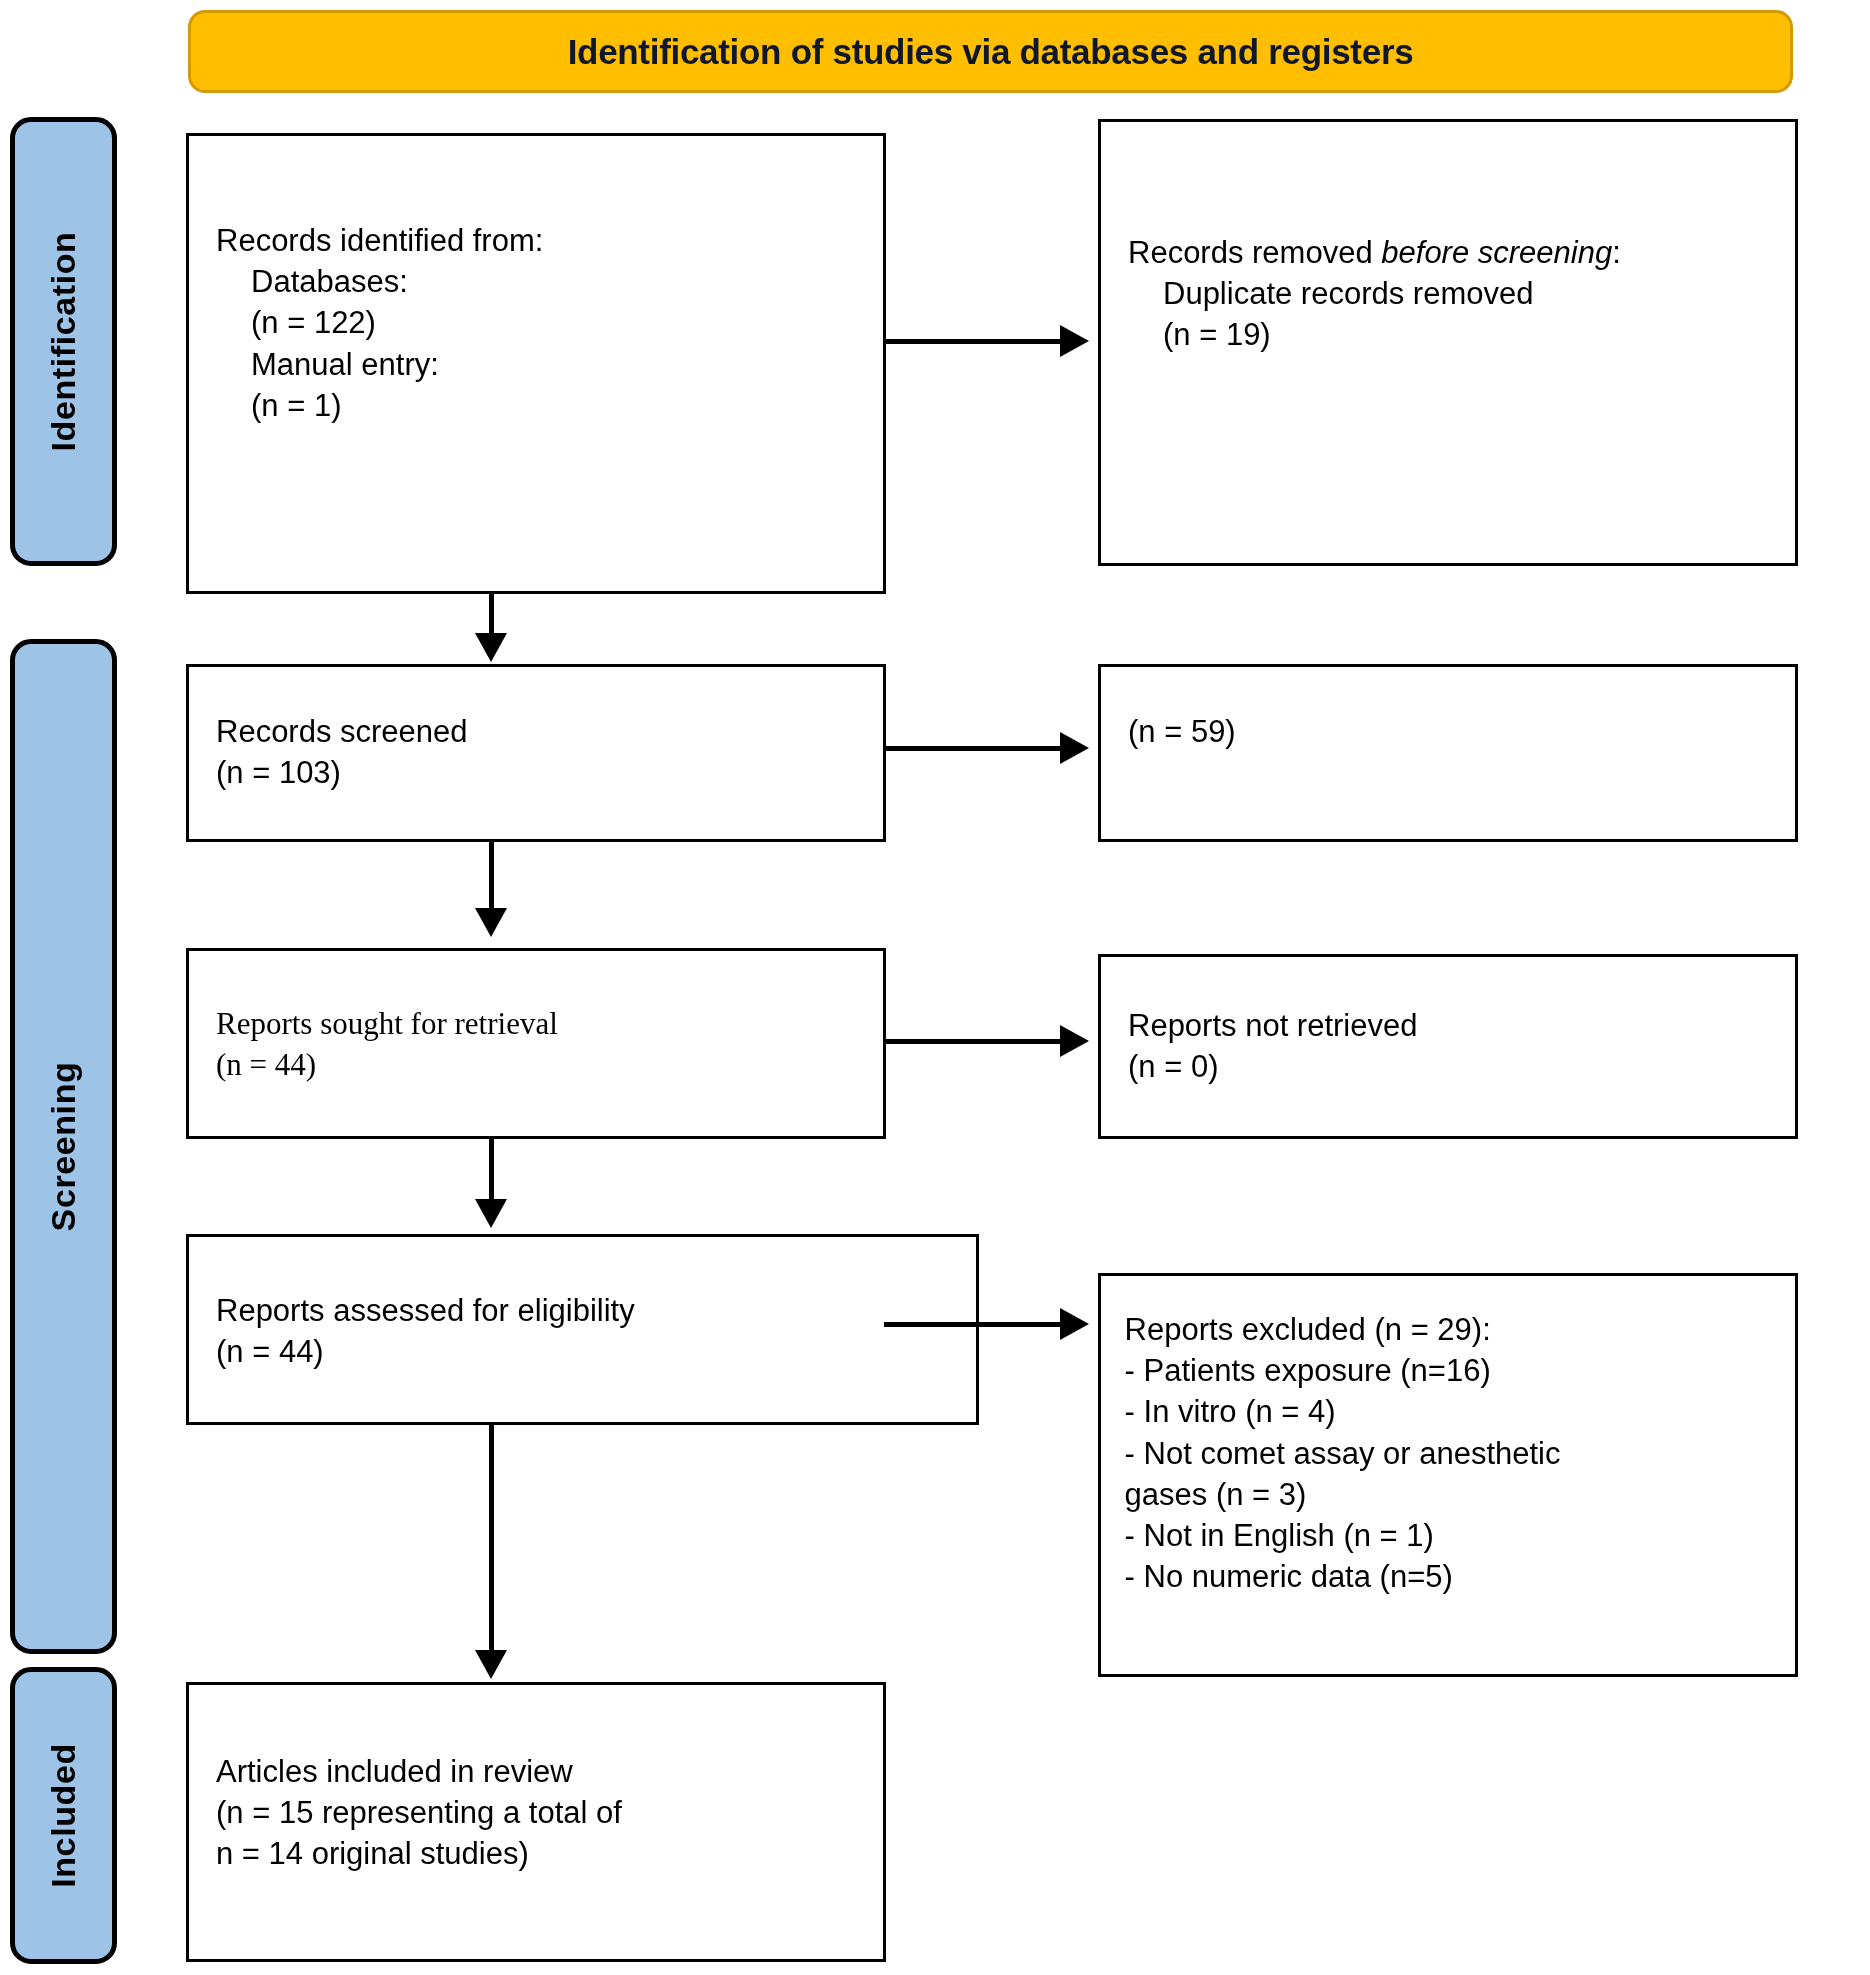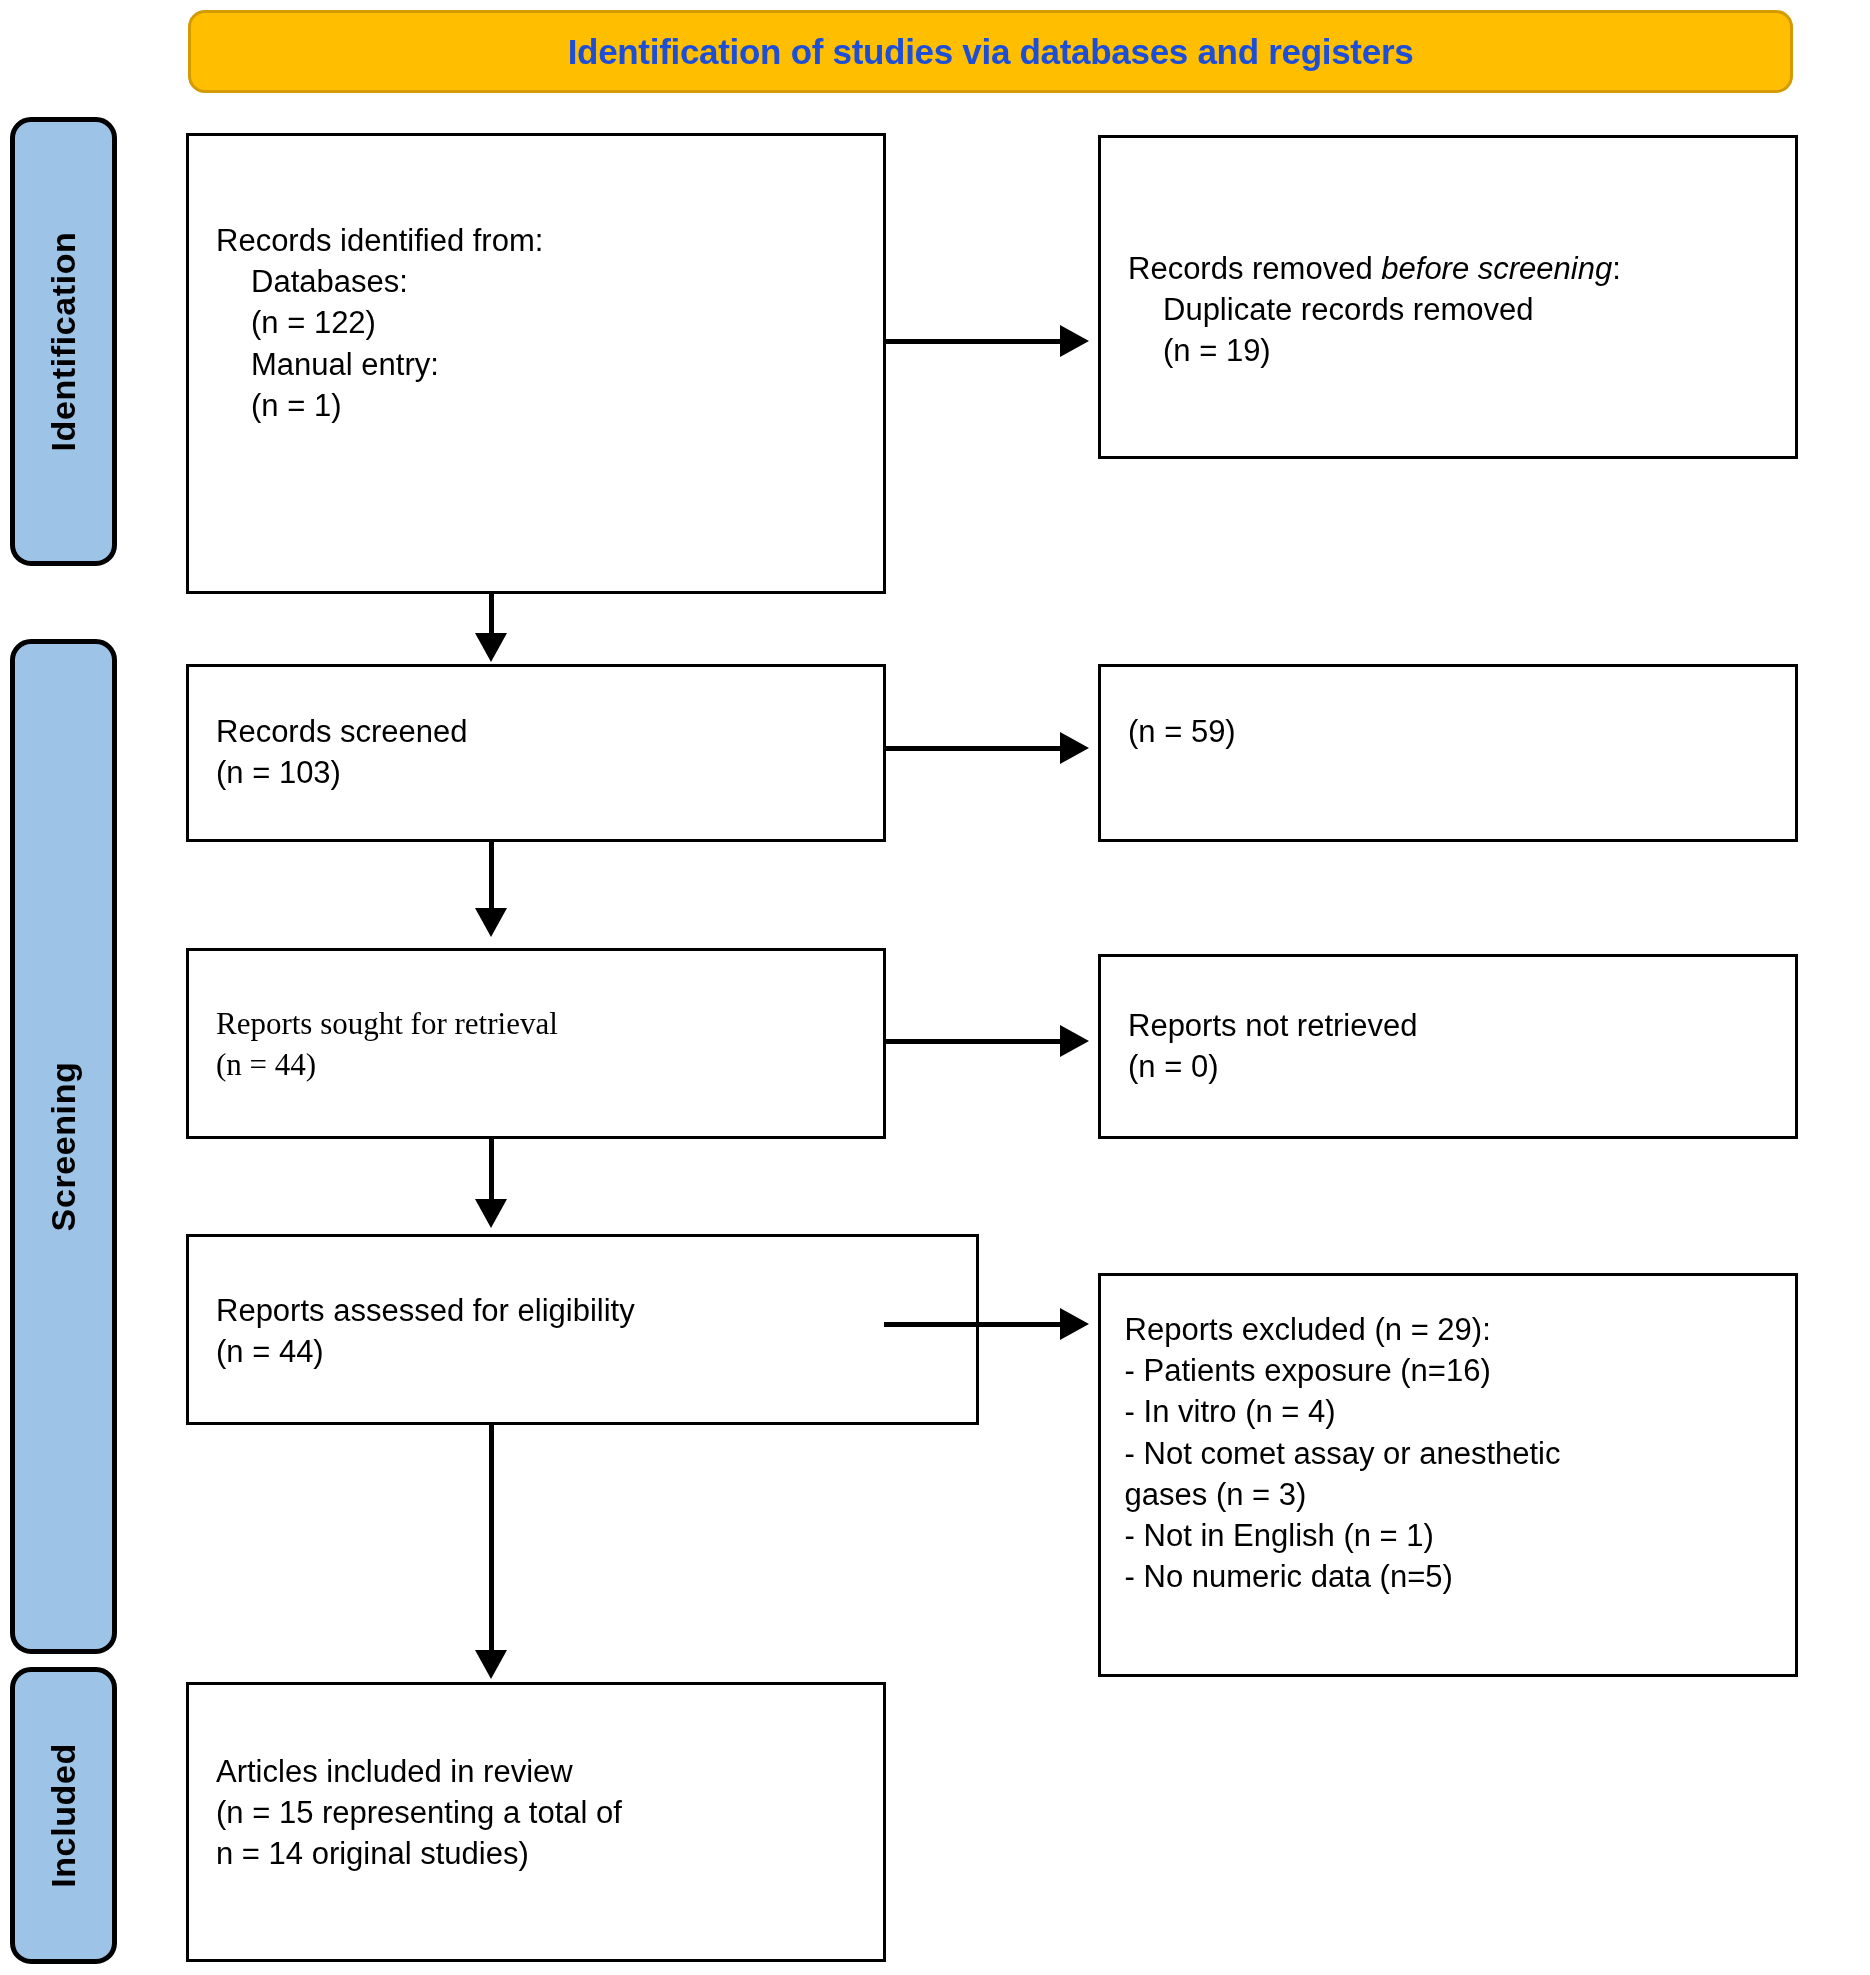--- a/index.html
+++ b/index.html
@@ -30,21 +30,21 @@
     border: 3.9px solid #D49A02;
     border-radius: 17px;
     box-sizing: border-box;
     display: flex;
     align-items: center;
     justify-content: center;
   }
   .banner-text {
     font-size: 35px;
     font-weight: bold;
-    color: #1d4ed8;
+    color: #0f172a;
     letter-spacing: -0.3px;
     text-align: center;
     white-space: nowrap;
   }
 
   
   .stage {
     position: absolute;
     left: 10px;
     width: 107px;
@@ -85,21 +85,21 @@
     font-size: 31px;
     line-height: 1.33;
     color: #000000;
     white-space: pre-wrap;
   }
   .indent { padding-left: 35px; }
   .ital { font-style: italic; }
 
   
   #box-identified    { left: 186px;  top: 133px;  width: 700px; height: 461px; }
-  #box-removed       { left: 1098px; top: 135px;  width: 700px; height: 324px; }
+  #box-removed       { left: 1098px; top: 119px;  width: 700px; height: 447px; }
   #box-screened      { left: 186px;  top: 664px; width: 700px; height: 178px; }
   #box-excluded      { left: 1098px; top: 664px; width: 700px; height: 178px; }
   #box-sought        { left: 186px;  top: 948px; width: 700px; height: 191px; }
   #box-notretrieved  { left: 1098px; top: 954px; width: 700px; height: 185px; }
   #box-assessed      { left: 186px;  top: 1234px; width: 793px; height: 191px; }
   #box-repexcluded   { left: 1098px; top: 1229px; width: 700px; height: 404px; margin-top: 44px; }
   #box-included      { left: 186px;  top: 1682px; width: 700px; height: 280px; }
 
   
   #box-identified   .box-inner { top: 84px; }

